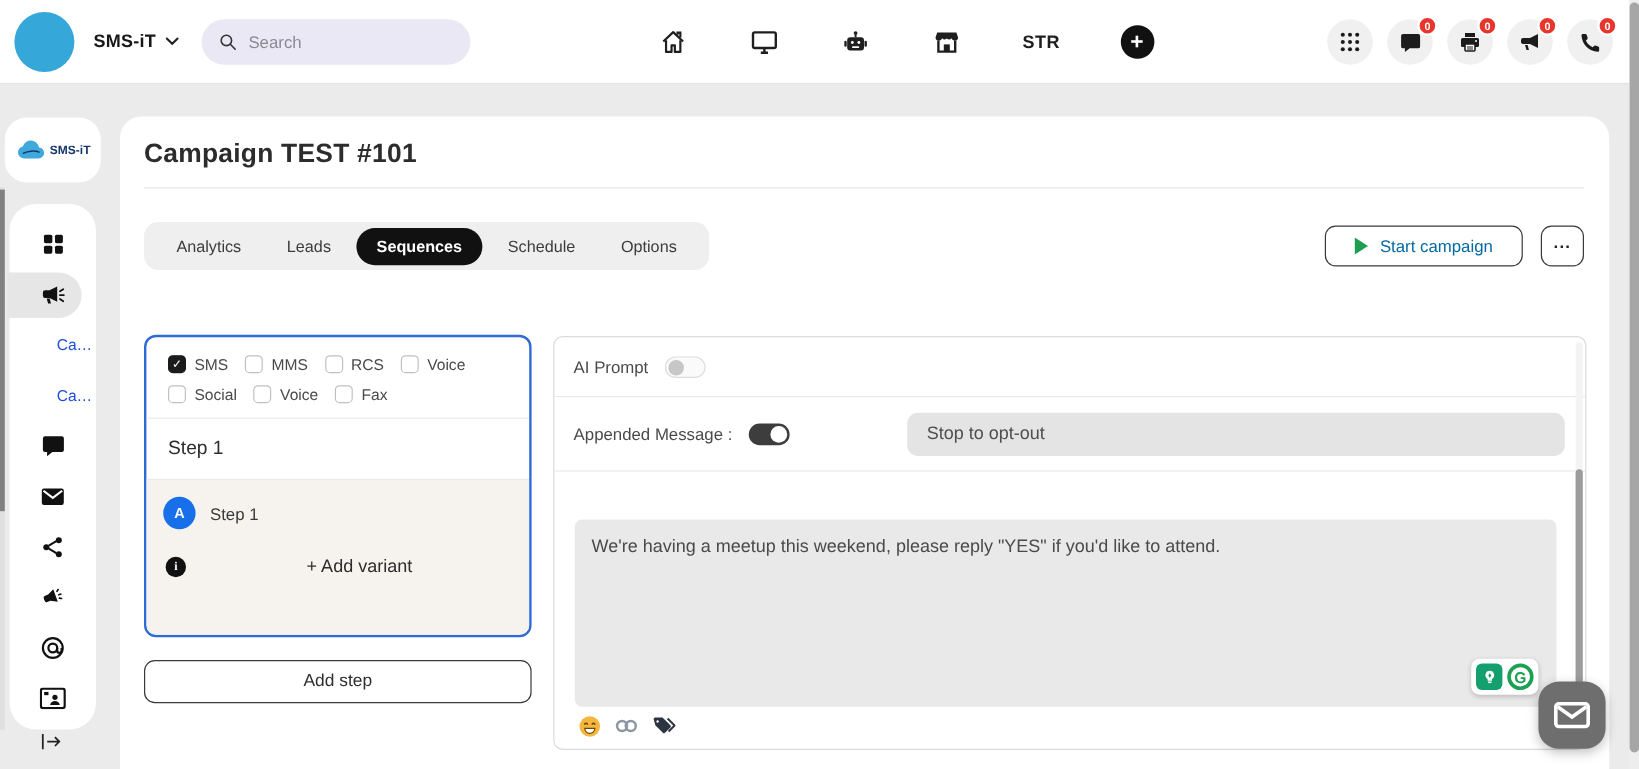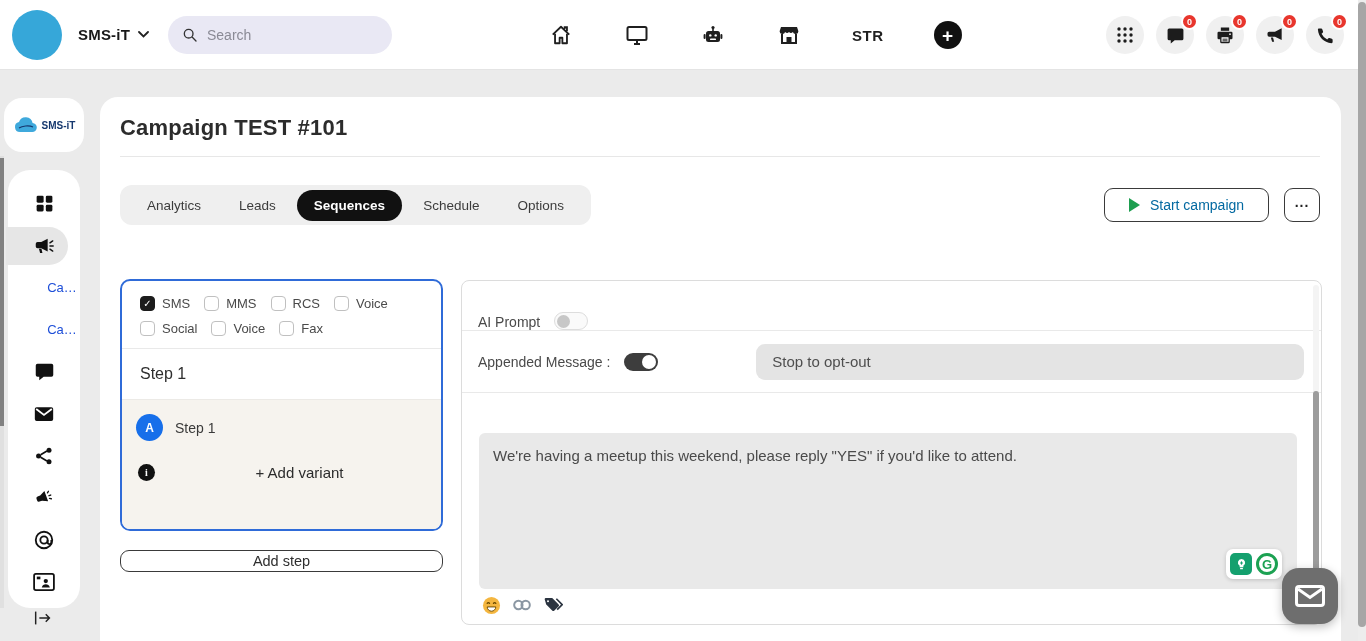--- a/index.html
+++ b/index.html
@@ -152,32 +152,32 @@
   }
   .variant-label { font-size:14px; color:#3a3a3a; }
   .variant-foot { position:absolute; left:0; top:64px; width:100%; display:flex; align-items:center; padding:0 16px; }
   .info-circle {
     width:17px; height:17px; border-radius:50%; background:#111; color:#fff;
     font-size:10px; font-weight:bold; display:flex; align-items:center; justify-content:center;
     font-family:"Liberation Serif",serif; cursor:pointer;
   }
   .add-variant { flex:1; text-align:center; font-size:15px; color:#2c2c2c; cursor:pointer; margin-right:17px;padding-left:36px; }
   .add-step-btn {
-    position:absolute; left:20px; top:453px; width:323px; height:22px;
+    position:absolute; left:20px; top:453px; width:323px; height:36px;
     background:#fff; border:1.5px solid #3a3a3a; border-radius:9px;
     font-size:14.5px; color:#2e2e2e; cursor:pointer;
     font-family:"Liberation Sans",sans-serif;
   }
 
   
   .editor-panel {
     position:absolute; left:361px; top:183px; width:861px; height:345px;
     border:1px solid #dcdcdc; border-radius:8px; background:#fff;
   }
-  .ed-row1 { height:50px; display:flex; align-items:flex-end; gap:14px;
+  .ed-row1 { height:50px; display:flex; align-items:center; gap:14px;
     padding:0 16px; border-bottom:1px solid #e9e9e9; }
   .ed-row2 { height:62px; display:flex; align-items:center; gap:14px;
     padding:0 16px; border-bottom:1px solid #e9e9e9; }
   .ed-label { font-size:14px; color:#4a4a4a; }
   .toggle { width:34px; height:18px; border-radius:10px; position:relative; cursor:pointer; }
   .toggle.off { background:#fafafa; border:1px solid #ddd; }
   .toggle.off .knob { position:absolute; left:2px; top:2px; width:13px; height:13px;
     border-radius:50%; background:#c7c7c7; }
   .toggle.on { background:#3d3d3d; }
   .toggle.on .knob { position:absolute; right:2px; top:2px; width:14px; height:14px;

